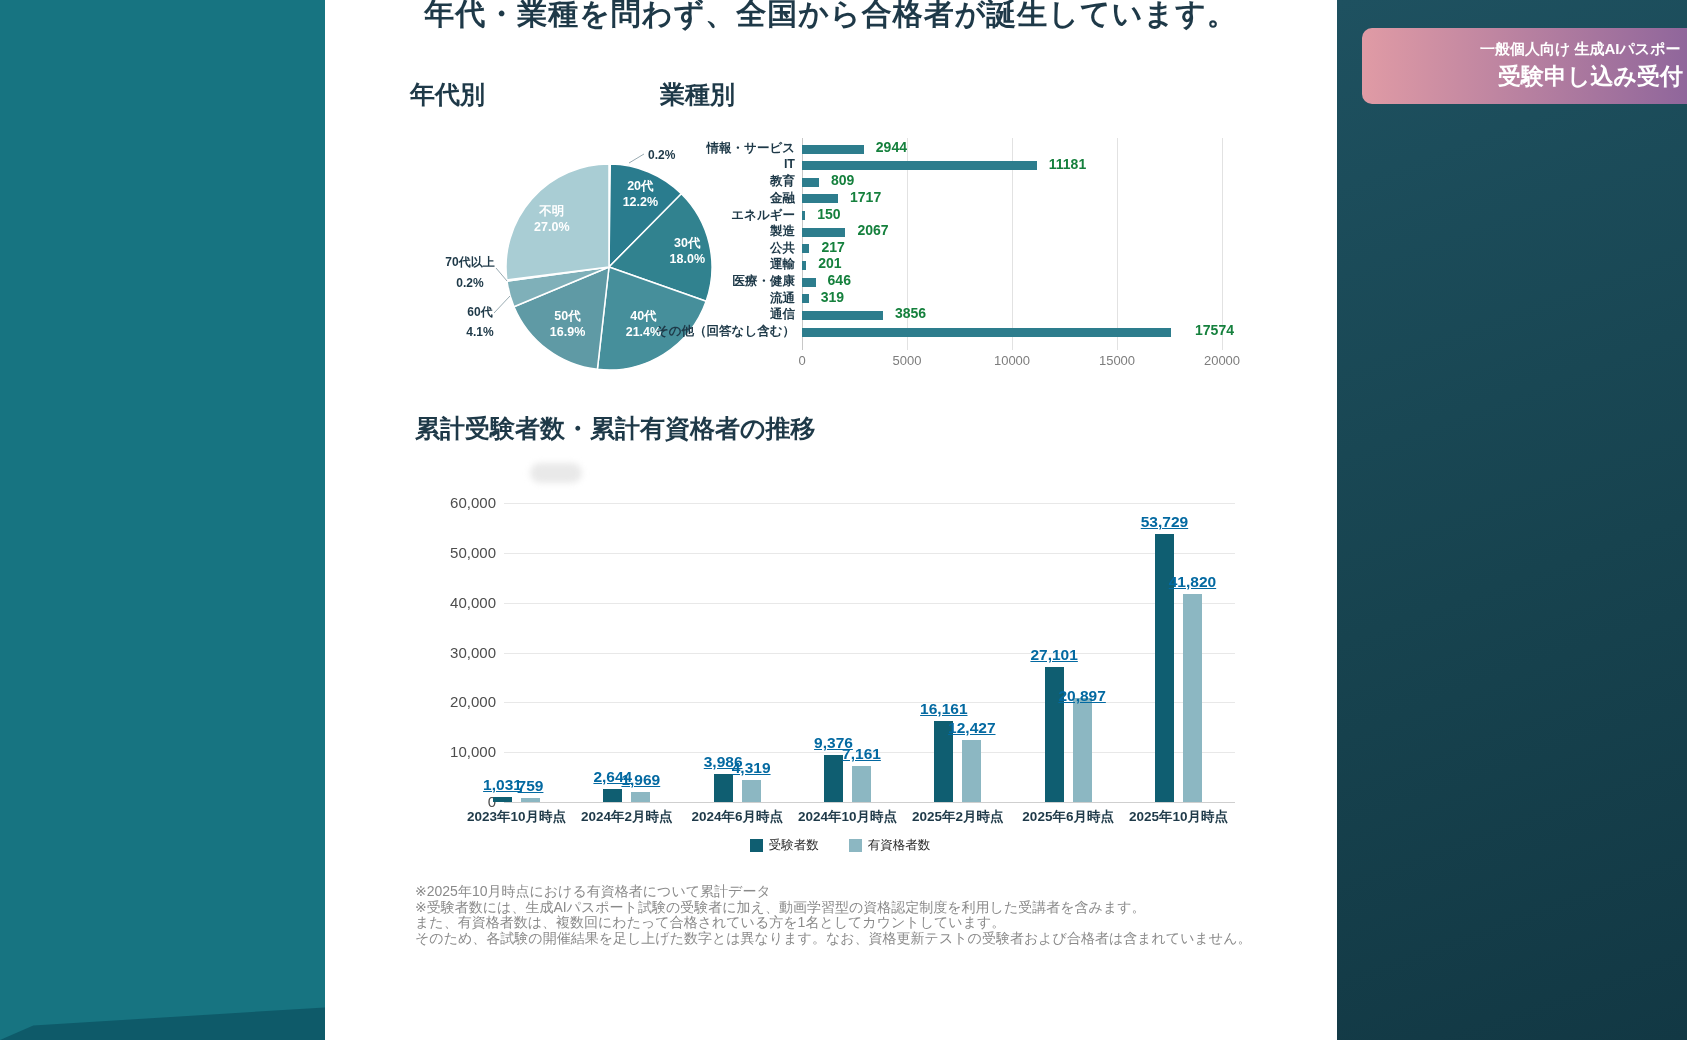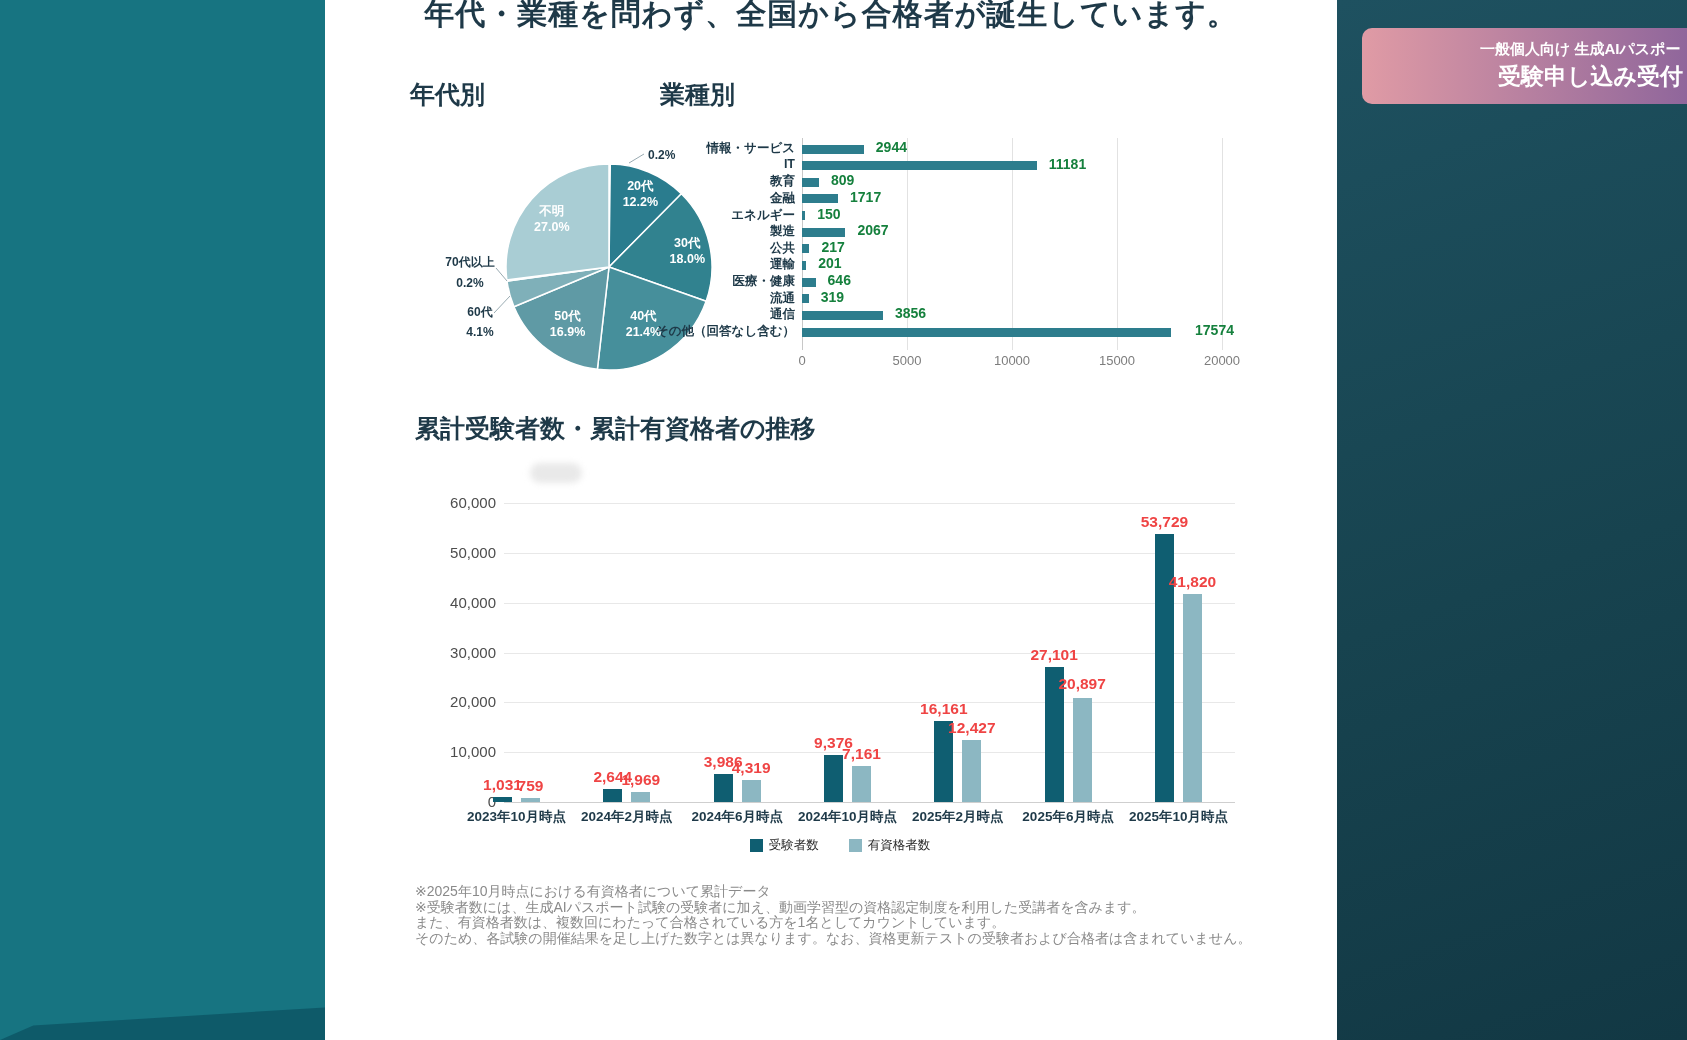--- a/index.html
+++ b/index.html
@@ -32,21 +32,21 @@
   .ind-tick{position:absolute;top:215px;width:60px;text-align:center;font-size:13px;color:#7d7d7d;}
   .ind-label{position:absolute;right:455px;white-space:nowrap;font-size:12.5px;font-weight:bold;color:#1e3948;}
   .ind-bar{position:absolute;left:142px;height:9px;}
   .ind-value{position:absolute;font-size:14px;font-weight:bold;color:#15803d;}
   
   .trend{position:absolute;left:115px;top:490px;width:800px;height:385px;}
   .tr-grid{position:absolute;left:64px;width:731px;height:1px;background:#e8e8e8;}
   .tr-grid.axis{background:#cfcfcf;}
   .tr-ytick{position:absolute;left:0;width:56px;text-align:right;font-size:15px;color:#4d4d4d;}
   .tr-bar{position:absolute;width:19px;}
-  .tr-value{position:absolute;width:90px;text-align:center;font-size:15.5px;font-weight:bold;color:#ef4444;white-space:nowrap;}
+  .tr-value{position:absolute;width:90px;text-align:center;font-size:15.5px;font-weight:bold;color:#0369a1;white-space:nowrap;text-decoration:underline;}
   .tr-cat{position:absolute;top:318px;width:120px;text-align:center;font-size:13.5px;font-weight:bold;color:#1e3948;white-space:nowrap;}
   .tr-legend{position:absolute;left:0;right:0;top:347px;display:flex;justify-content:center;gap:30px;}
   .lg-item{display:flex;align-items:center;gap:6px;}
   .lg-swatch{width:13px;height:13px;}
   .lg-label{font-size:12.5px;color:#2a2a2a;}
   
   .footnotes{position:absolute;left:90px;top:884px;font-size:14px;line-height:15.5px;color:#8a8a8a;white-space:nowrap;}
   
   .banner{position:absolute;left:1362px;top:28px;width:400px;height:76px;border-radius:10px;
     background:linear-gradient(90deg,#e09ba5,#7d5a99);color:#fff;z-index:5;cursor:pointer;}
@@ -182,21 +182,21 @@
       <div class="tr-value" style="left: 376.49px; top: 255.314px;">7,161</div>
       <div class="tr-cat" style="left: 347.49px;">2024年10月時点</div>
       <div class="tr-bar" style="left: 494.32px; top: 231.464px; height: 80.5357px; background: rgb(15, 94, 113);"></div>
       <div class="tr-value" style="left: 458.82px; top: 210.464px;">16,161</div>
       <div class="tr-bar" style="left: 522.32px; top: 250.072px; height: 61.9279px; background: rgb(140, 183, 194);"></div>
       <div class="tr-value" style="left: 486.82px; top: 229.072px;">12,427</div>
       <div class="tr-cat" style="left: 457.82px;">2025年2月時点</div>
       <div class="tr-bar" style="left: 604.65px; top: 176.947px; height: 135.053px; background: rgb(15, 94, 113);"></div>
       <div class="tr-value" style="left: 569.15px; top: 155.947px;">27,101</div>
       <div class="tr-bar" style="left: 632.65px; top: 207.863px; height: 104.137px; background: rgb(140, 183, 194);"></div>
-      <div class="tr-value" style="left: 597.15px; top: 185px;">20,897</div>
+      <div class="tr-value" style="left: 597.15px; top: 197px;">20,897</div>
       <div class="tr-cat" style="left: 568.15px;">2025年6月時点</div>
       <div class="tr-bar" style="left: 714.98px; top: 44.2505px; height: 267.75px; background: rgb(15, 94, 113);"></div>
       <div class="tr-value" style="left: 679.48px; top: 23.2505px;">53,729</div>
       <div class="tr-bar" style="left: 742.98px; top: 103.597px; height: 208.403px; background: rgb(140, 183, 194);"></div>
       <div class="tr-value" style="left: 707.48px; top: 82.597px;">41,820</div>
       <div class="tr-cat" style="left: 678.48px;">2025年10月時点</div>
       <div class="tr-legend">
         <div class="lg-item">
           <div class="lg-swatch" style="background: rgb(15, 94, 113);"></div>
           <div class="lg-label">受験者数</div>

